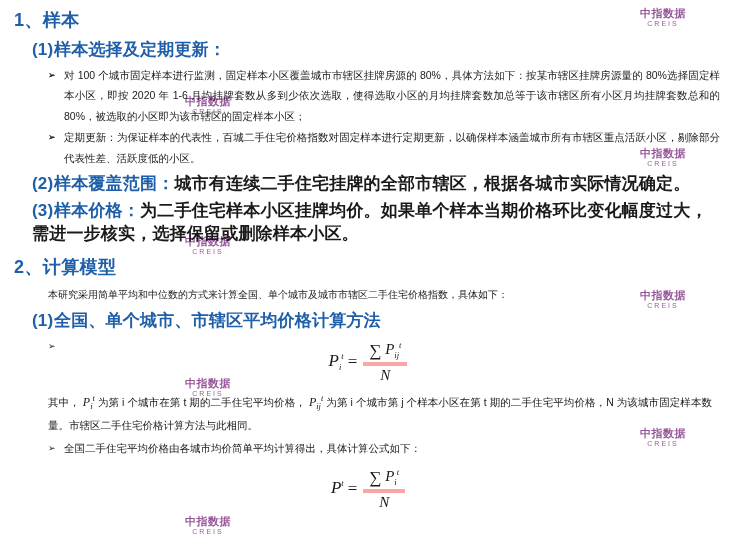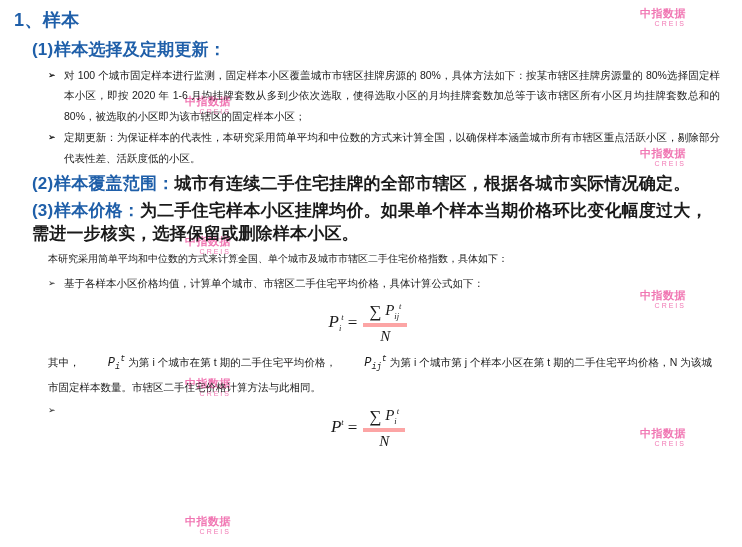--- a/index.html
+++ b/index.html
@@ -18,27 +18,27 @@
   .page {
     position: relative;
     width: 742px;
     height: 547px;
     padding: 0;
     box-sizing: border-box;
   }
   
   .wm {
     position: absolute;
-    color: #ec4899;
+    color: #701a75;
     opacity: .75;
     pointer-events: none;
     user-select: none;
     font-family: "Liberation Sans", sans-serif;
     line-height: 1.05;
-    text-align: right;
+    text-align: center;
     z-index: 0;
   }
   .wm .wm-main {
     font-size: 11px;
     font-weight: bold;
     letter-spacing: .5px;
     white-space: nowrap;
   }
   .wm .wm-sub {
     font-size: 7px;
@@ -141,24 +141,23 @@
   .sigma {
     font-size: 17px;
     vertical-align: -2px;
     font-style: normal;
   }
   sub.s, sup.s {
     font-size: 8.5px;
     font-style: italic;
   }
   .inline-m {
-    font-family: Liberation Mono, monospace;
+    font-family: Liberation Serif, serif;
     font-style: italic;
     font-size: 12px;
-    margin-left: 25px;
   }
   .note {
     font-size: 10.5px;
     line-height: 2.0;
     padding: 0 12px 0 34px;
     text-align: justify;
     margin: 2px 0 2px 0;
   }
 </style>
 </head>
@@ -213,40 +212,43 @@
       </li>
       <li class="bullet">
         <span class="arrow">➢</span>
         <span>对 100 个城市固定样本进行监测，固定样本小区覆盖城市市辖区挂牌房源的 80%，具体方法如下：按某市辖区挂牌房源量的 80%选择固定样本小区，即按 2020 年 1-6 月均挂牌套数从多到少依次选取，使得选取小区的月均挂牌套数加总等于该市辖区所有小区月均挂牌套数总和的 80%，被选取的小区即为该市辖区的固定样本小区；</span>
       </li>
       <li class="bullet">
         <span class="arrow">➢</span>
       </li>
       <li class="bullet">
         <span class="arrow">➢</span>
-        <span>定期更新：为保证样本的代表性，本研究采用简单平均和中位数的方式来计算全国，以确保样本涵盖城市所有市辖区重点活跃小区，剔除部分代表性差、活跃度低的小区。</span>
+        <span>定期更新：为保证样本的代表性，百城二手住宅价格指数对固定样本进行定期更新，以确保样本涵盖城市所有市辖区重点活跃小区，剔除部分代表性差、活跃度低的小区。</span>
       </li>
     </ul>
 
     <div class="lvl2">
       <span class="num">(2)</span><span>样本覆盖范围：</span><span class="txt-black">城市有连续二手住宅挂牌的全部市辖区，根据各城市实际情况确定。</span>
     </div>
 
     <div class="lvl2">
       <span class="num">(3)</span><span>样本价格：</span><span class="txt-black">为二手住宅样本小区挂牌均价。如果单个样本当期价格环比变化幅度过大，需进一步核实，选择保留或删除样本小区。</span>
     </div>
 
+    <h1 class="h1 second">2、计算模型</h1>
 
     <div class="para">本研究采用简单平均和中位数的方式来计算全国、单个城市及城市市辖区二手住宅价格指数，具体如下：</div>
 
+    <div class="lvl2">
+      <span class="num">(1)</span><span>全国、单个城市、市辖区平均价格计算方法</span>
+    </div>
 
     <ul class="bullets">
       <li class="bullet">
         <span class="arrow">➢</span>
-        <span>基于各样本小区价格均值，计算单个城市、市辖区二手住宅平均价格，具体计算公式如下：</span>
       </li>
     </ul>
 
     <div class="formula">
       <span class="mi" style="font-size:17px;">P</span><sub class="s">i</sub><sup class="s">t</sup>
       <span class="bigeq">=</span>
       <span class="frac">
         <span class="num-part"><span class="mi"><span class="sigma">∑</span> <span>P</span></span><sub class="s">ij</sub><sup class="s">t</sup></span>
         <span class="den-part mi">N</span>
       </span>
@@ -256,20 +258,21 @@
       <span>其中，</span>
       <span class="inline-m"><span>P</span><sub class="s">i</sub><sup class="s">t</sup></span>
       <span>为第 i 个城市在第 t 期的二手住宅平均价格，</span>
       <span class="inline-m"><span>P</span><sub class="s">ij</sub><sup class="s">t</sup></span>
       <span>为第 i 个城市第 j 个样本小区在第 t 期的二手住宅平均价格，N 为该城市固定样本数量。市辖区二手住宅价格计算方法与此相同。</span>
     </div>
 
     <ul class="bullets">
       <li class="bullet">
         <span class="arrow">➢</span>
+        <span>全国二手住宅平均价格由各城市均价简单平均计算得出，具体计算公式如下：</span>
       </li>
     </ul>
 
     <div class="formula">
       <span class="mi" style="font-size:17px;">P</span><sup class="s">t</sup>
       <span class="bigeq">=</span>
       <span class="frac">
         <span class="num-part"><span class="mi"><span class="sigma">∑</span> <span>P</span></span><sub class="s">i</sub><sup class="s">t</sup></span>
         <span class="den-part mi">N</span>
       </span>

